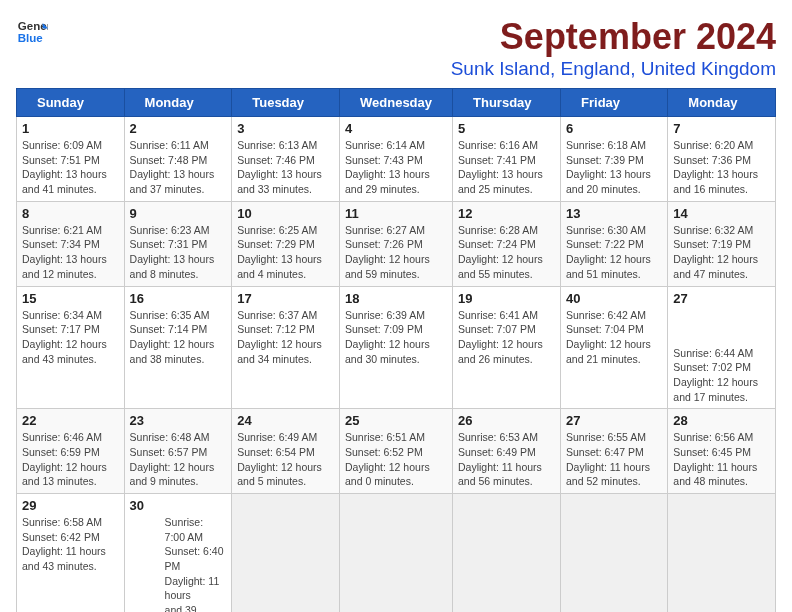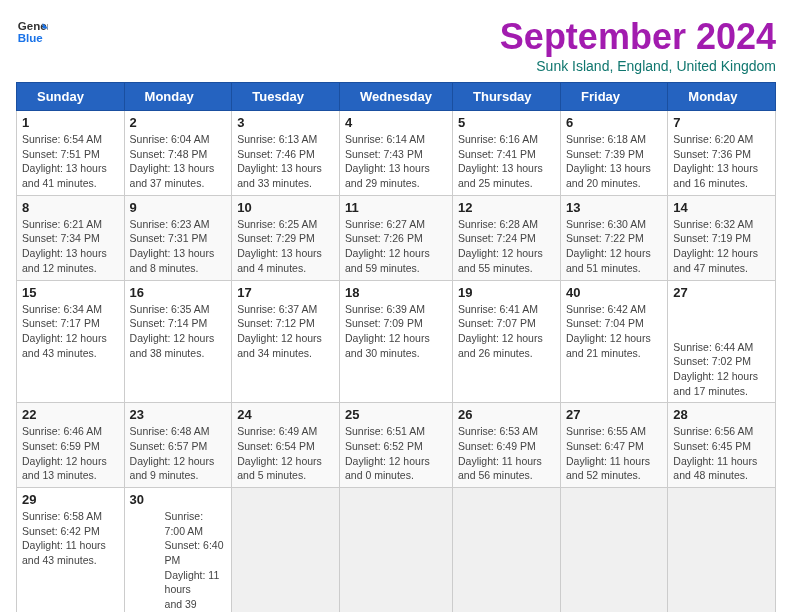--- a/index.html
+++ b/index.html
@@ -24,25 +24,25 @@
     .logo-icon {
       width: 32px;
       height: 32px;
     }
     .title-block {
       text-align: right;
     }
     .month-title {
       font-size: 36px;
       font-weight: bold;
-      color: #a21caf;
+      color: #7f1d1d;
     }
     .subtitle {
-      font-size: 14px;
-      color: #0f766e;
+      font-size: 19px;
+      color: #1d4ed8;
     }
     .calendar {
       width: 100%;
       border-collapse: collapse;
       font-size: 11px;
     }
     .calendar th {
       background: #2563c0;
       color: #fff;
       padding: 6px 20px;
@@ -104,28 +104,28 @@
         <th>Wednesday</th>
         <th>Thursday</th>
         <th>Friday</th>
         <th>Monday</th>
       </tr>
   </thead>
   <tbody id="calendar-body">
   <tr>
         <td>
           <span class="day-num">1</span>
-          <div class="day-info" style="white-space: pre-wrap;">Sunrise: 6:54 AM
+          <div class="day-info" style="white-space: pre-wrap;">Sunrise: 6:09 AM
 Sunset: 7:51 PM
 Daylight: 13 hours
 and 41 minutes.</div>
         </td>
         <td>
           <span class="day-num">2</span>
-          <div class="day-info" style="white-space: pre-wrap;">Sunrise: 6:04 AM
+          <div class="day-info" style="white-space: pre-wrap;">Sunrise: 6:11 AM
 Sunset: 7:48 PM
 Daylight: 13 hours
 and 37 minutes.</div>
         </td>
         <td>
           <span class="day-num">3</span>
           <div class="day-info" style="white-space: pre-wrap;">Sunrise: 6:13 AM
 Sunset: 7:46 PM
 Daylight: 13 hours
 and 33 minutes.</div>

